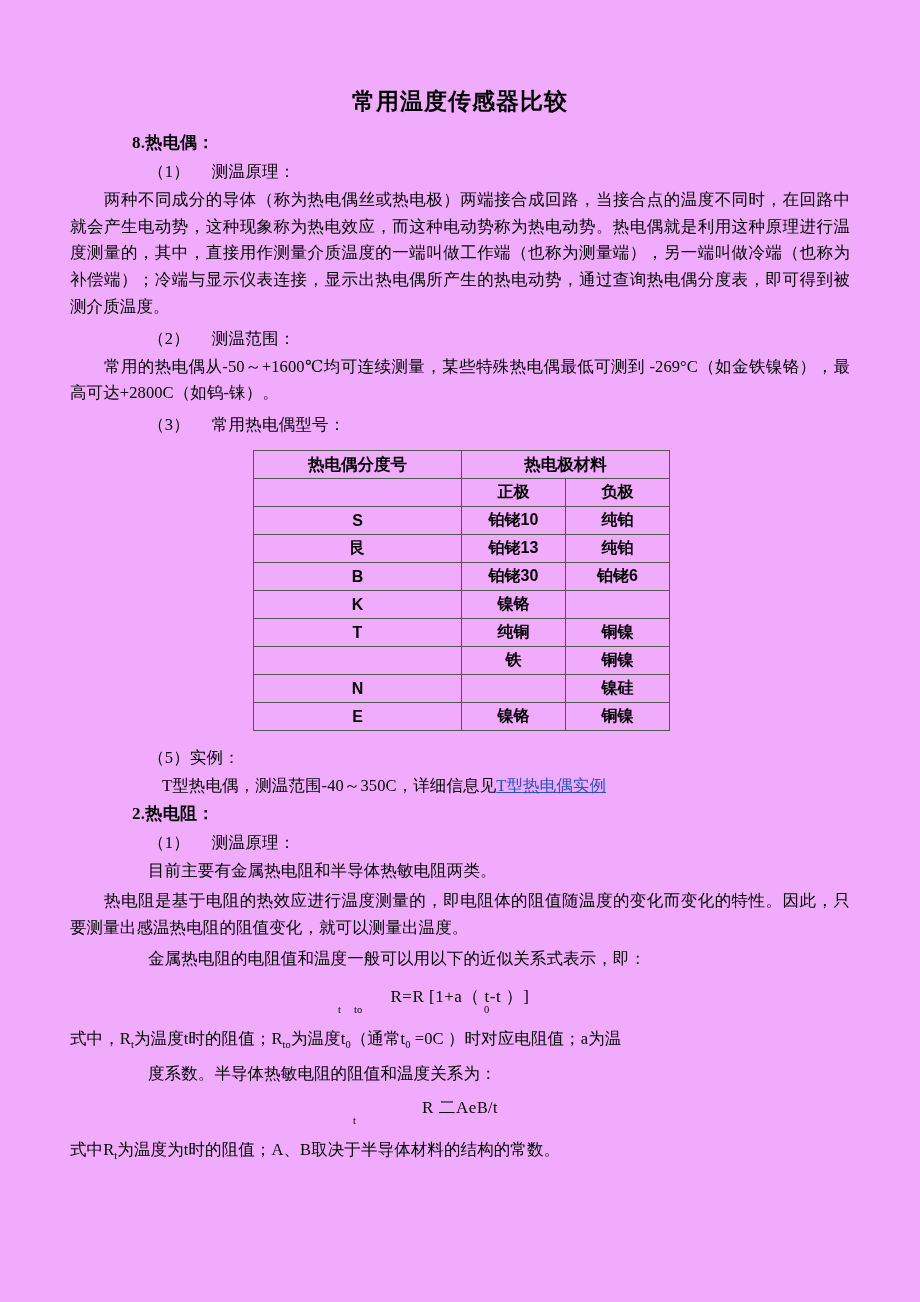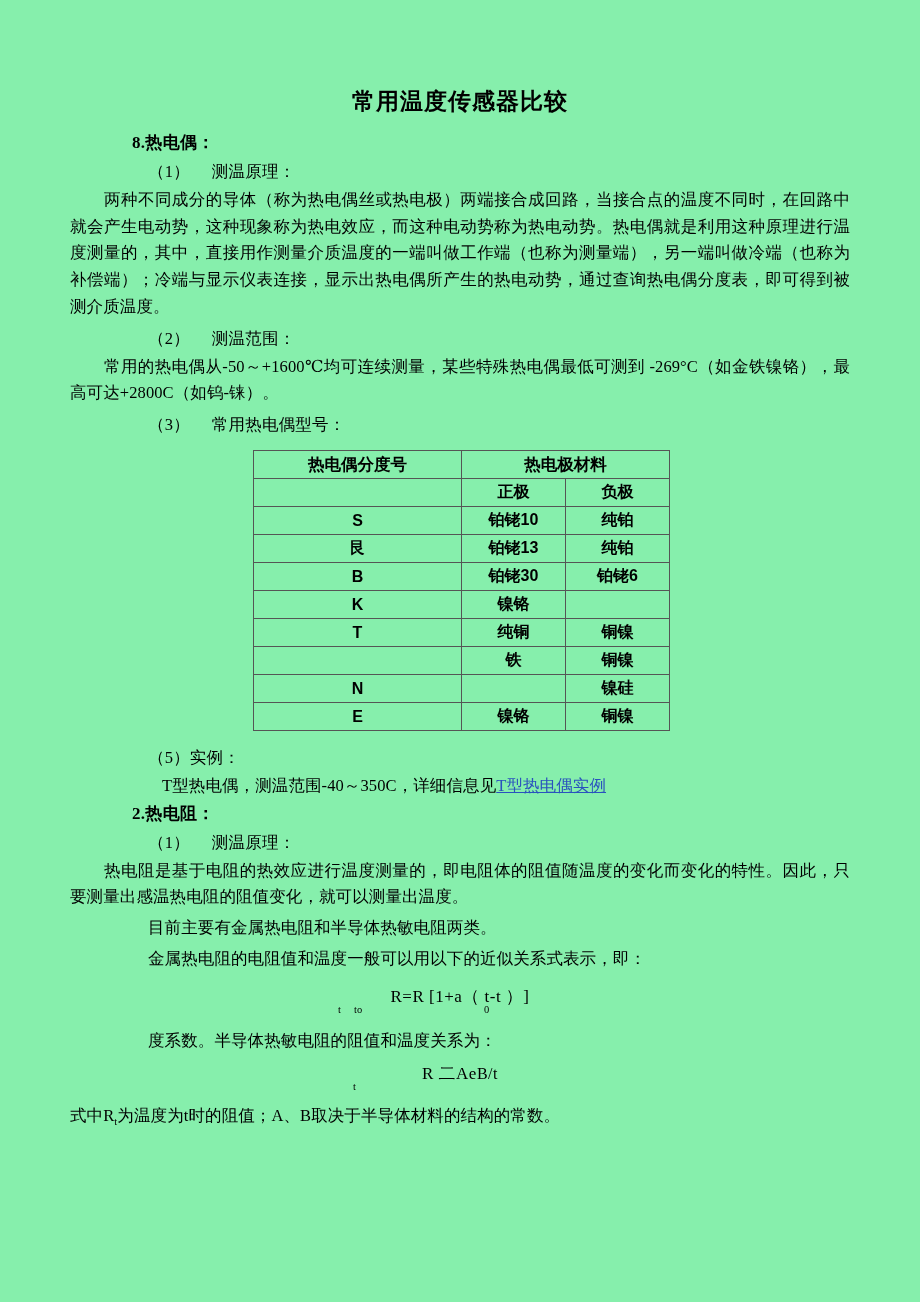--- a/index.html
+++ b/index.html
@@ -8,21 +8,21 @@
     background: #ffffff;
   }
   body {
     font-family: "Liberation Serif", "DejaVu Serif", serif;
     color: #000000;
   }
   .page {
     width: 920px;
     height: 1302px;
     position: relative;
-    background: #86efac;
+    background: #f0abfc;
     box-sizing: border-box;
     overflow: hidden;
   }
   .content {
     position: absolute;
     left: 70px;
     top: 0;
     width: 780px;
   }
 
@@ -209,35 +209,36 @@
     <div class="para ind2" style="margin-left:92px;">
       <span>T型热电偶，测温范围-40～350C，详细信息见</span><a class="link" href="#">T型热电偶实例</a>
     </div>
 
     <div class="h2" style="margin-top:2px;">2.热电阻：</div>
 
     <div class="numlist">
       <span>（1）</span><span class="gap"></span><span>测温原理：</span>
     </div>
 
+    <div class="para" style="margin-left:78px;">目前主要有金属热电阻和半导体热敏电阻两类。</div>
+
     <div class="para indent">热电阻是基于电阻的热效应进行温度测量的，即电阻体的阻值随温度的变化而变化的特性。因此，只要测量出感温热电阻的阻值变化，就可以测量出温度。</div>
-
-    <div class="para" style="margin-left:78px;">目前主要有金属热电阻和半导体热敏电阻两类。</div>
 
     <div class="para" style="margin-left:78px;">金属热电阻的电阻值和温度一般可以用以下的近似关系式表示，即：</div>
 
     <div class="formula">
       <span>R=R  [1+a（ t-t ）]</span>
     </div>
     <div style="position:relative;height:12px;">
       <span style="position:absolute;left:268px;top:-4px;font-size:10.5px;">t</span>
       <span style="position:absolute;left:284px;top:-4px;font-size:10.5px;">to</span>
       <span style="position:absolute;left:414px;top:-4px;font-size:10.5px;">0</span>
     </div>
 
+    <div class="para" style="margin-top:6px;"><span>式中，R</span><span class="inl-sub">t</span><span>为温度t时的阻值；R</span><span class="inl-sub">to</span><span>为温度t</span><span class="inl-sub">0</span><span>（通常t</span><span class="inl-sub">0</span><span> =0C ）时对应电阻值；a为温</span></div>
 
     <div class="para" style="margin-left:78px;margin-top:8px;">度系数。半导体热敏电阻的阻值和温度关系为：</div>
 
     <div class="formula" style="margin-top:8px;">
       <span>R  二Ae</span><span style="font-size:16px;">B/t</span>
     </div>
     <div style="position:relative;height:12px;">
       <span style="position:absolute;left:283px;top:-4px;font-size:10.5px;">t</span>
     </div>
 

